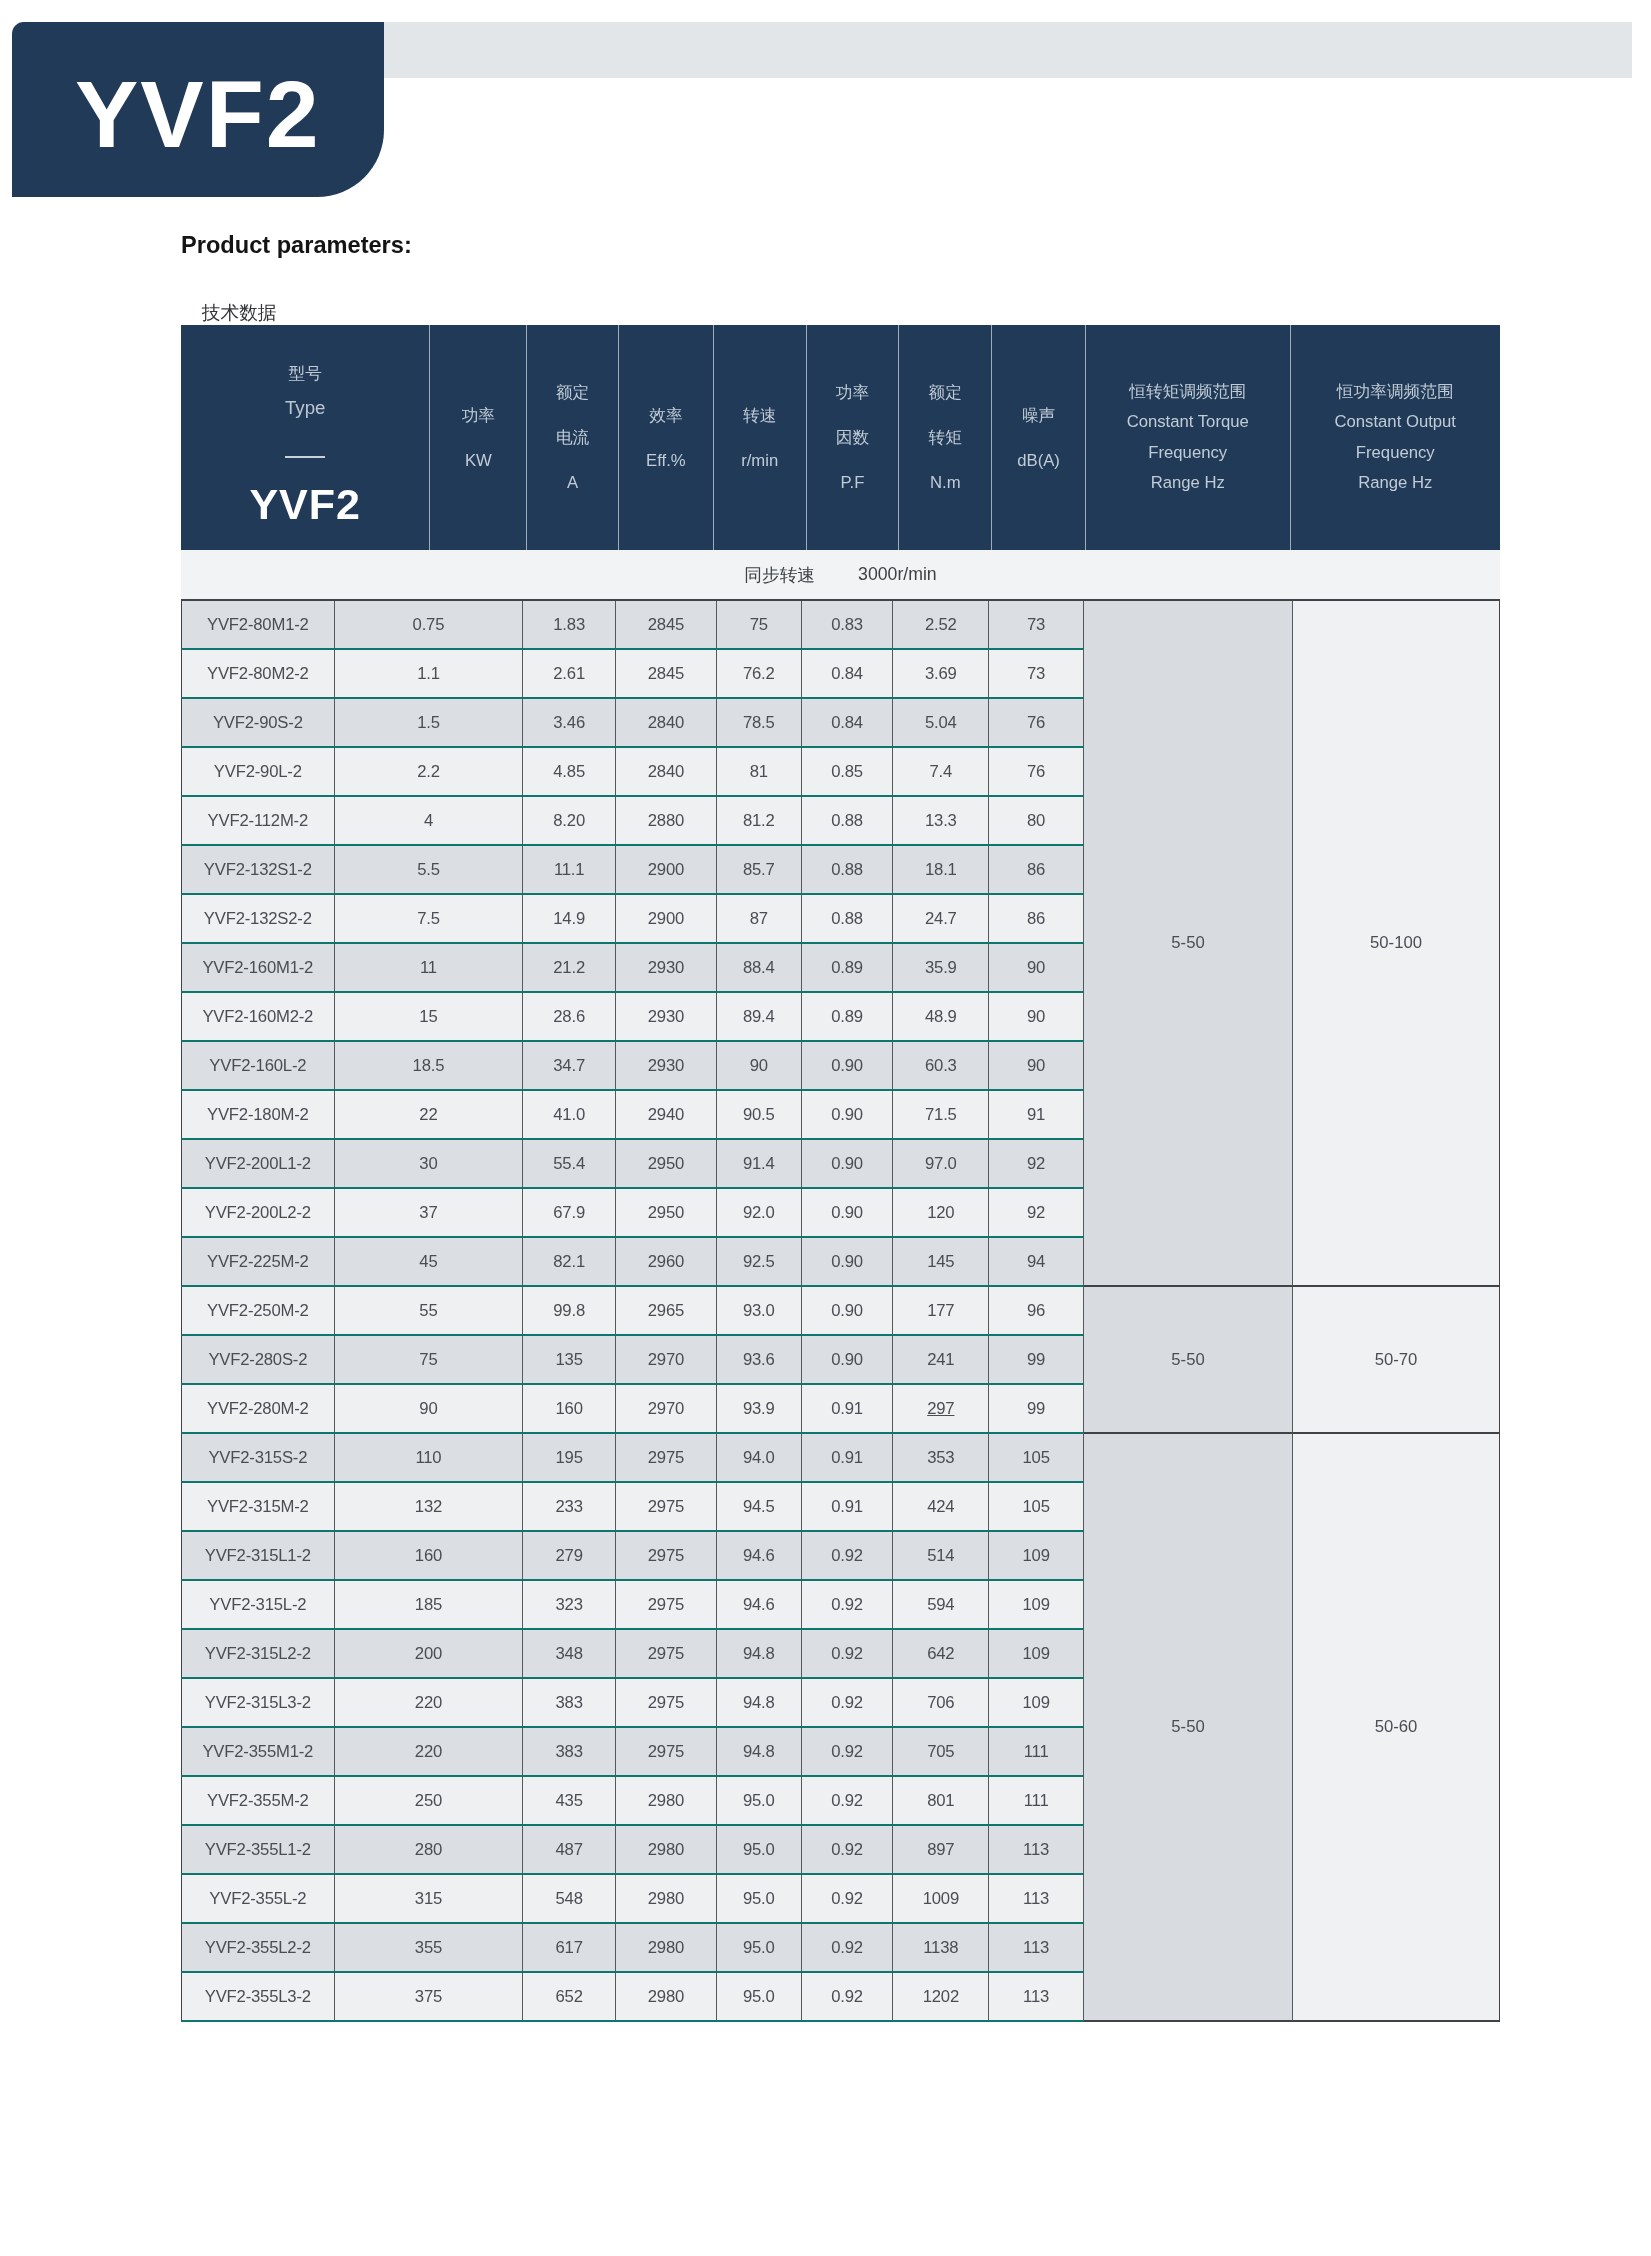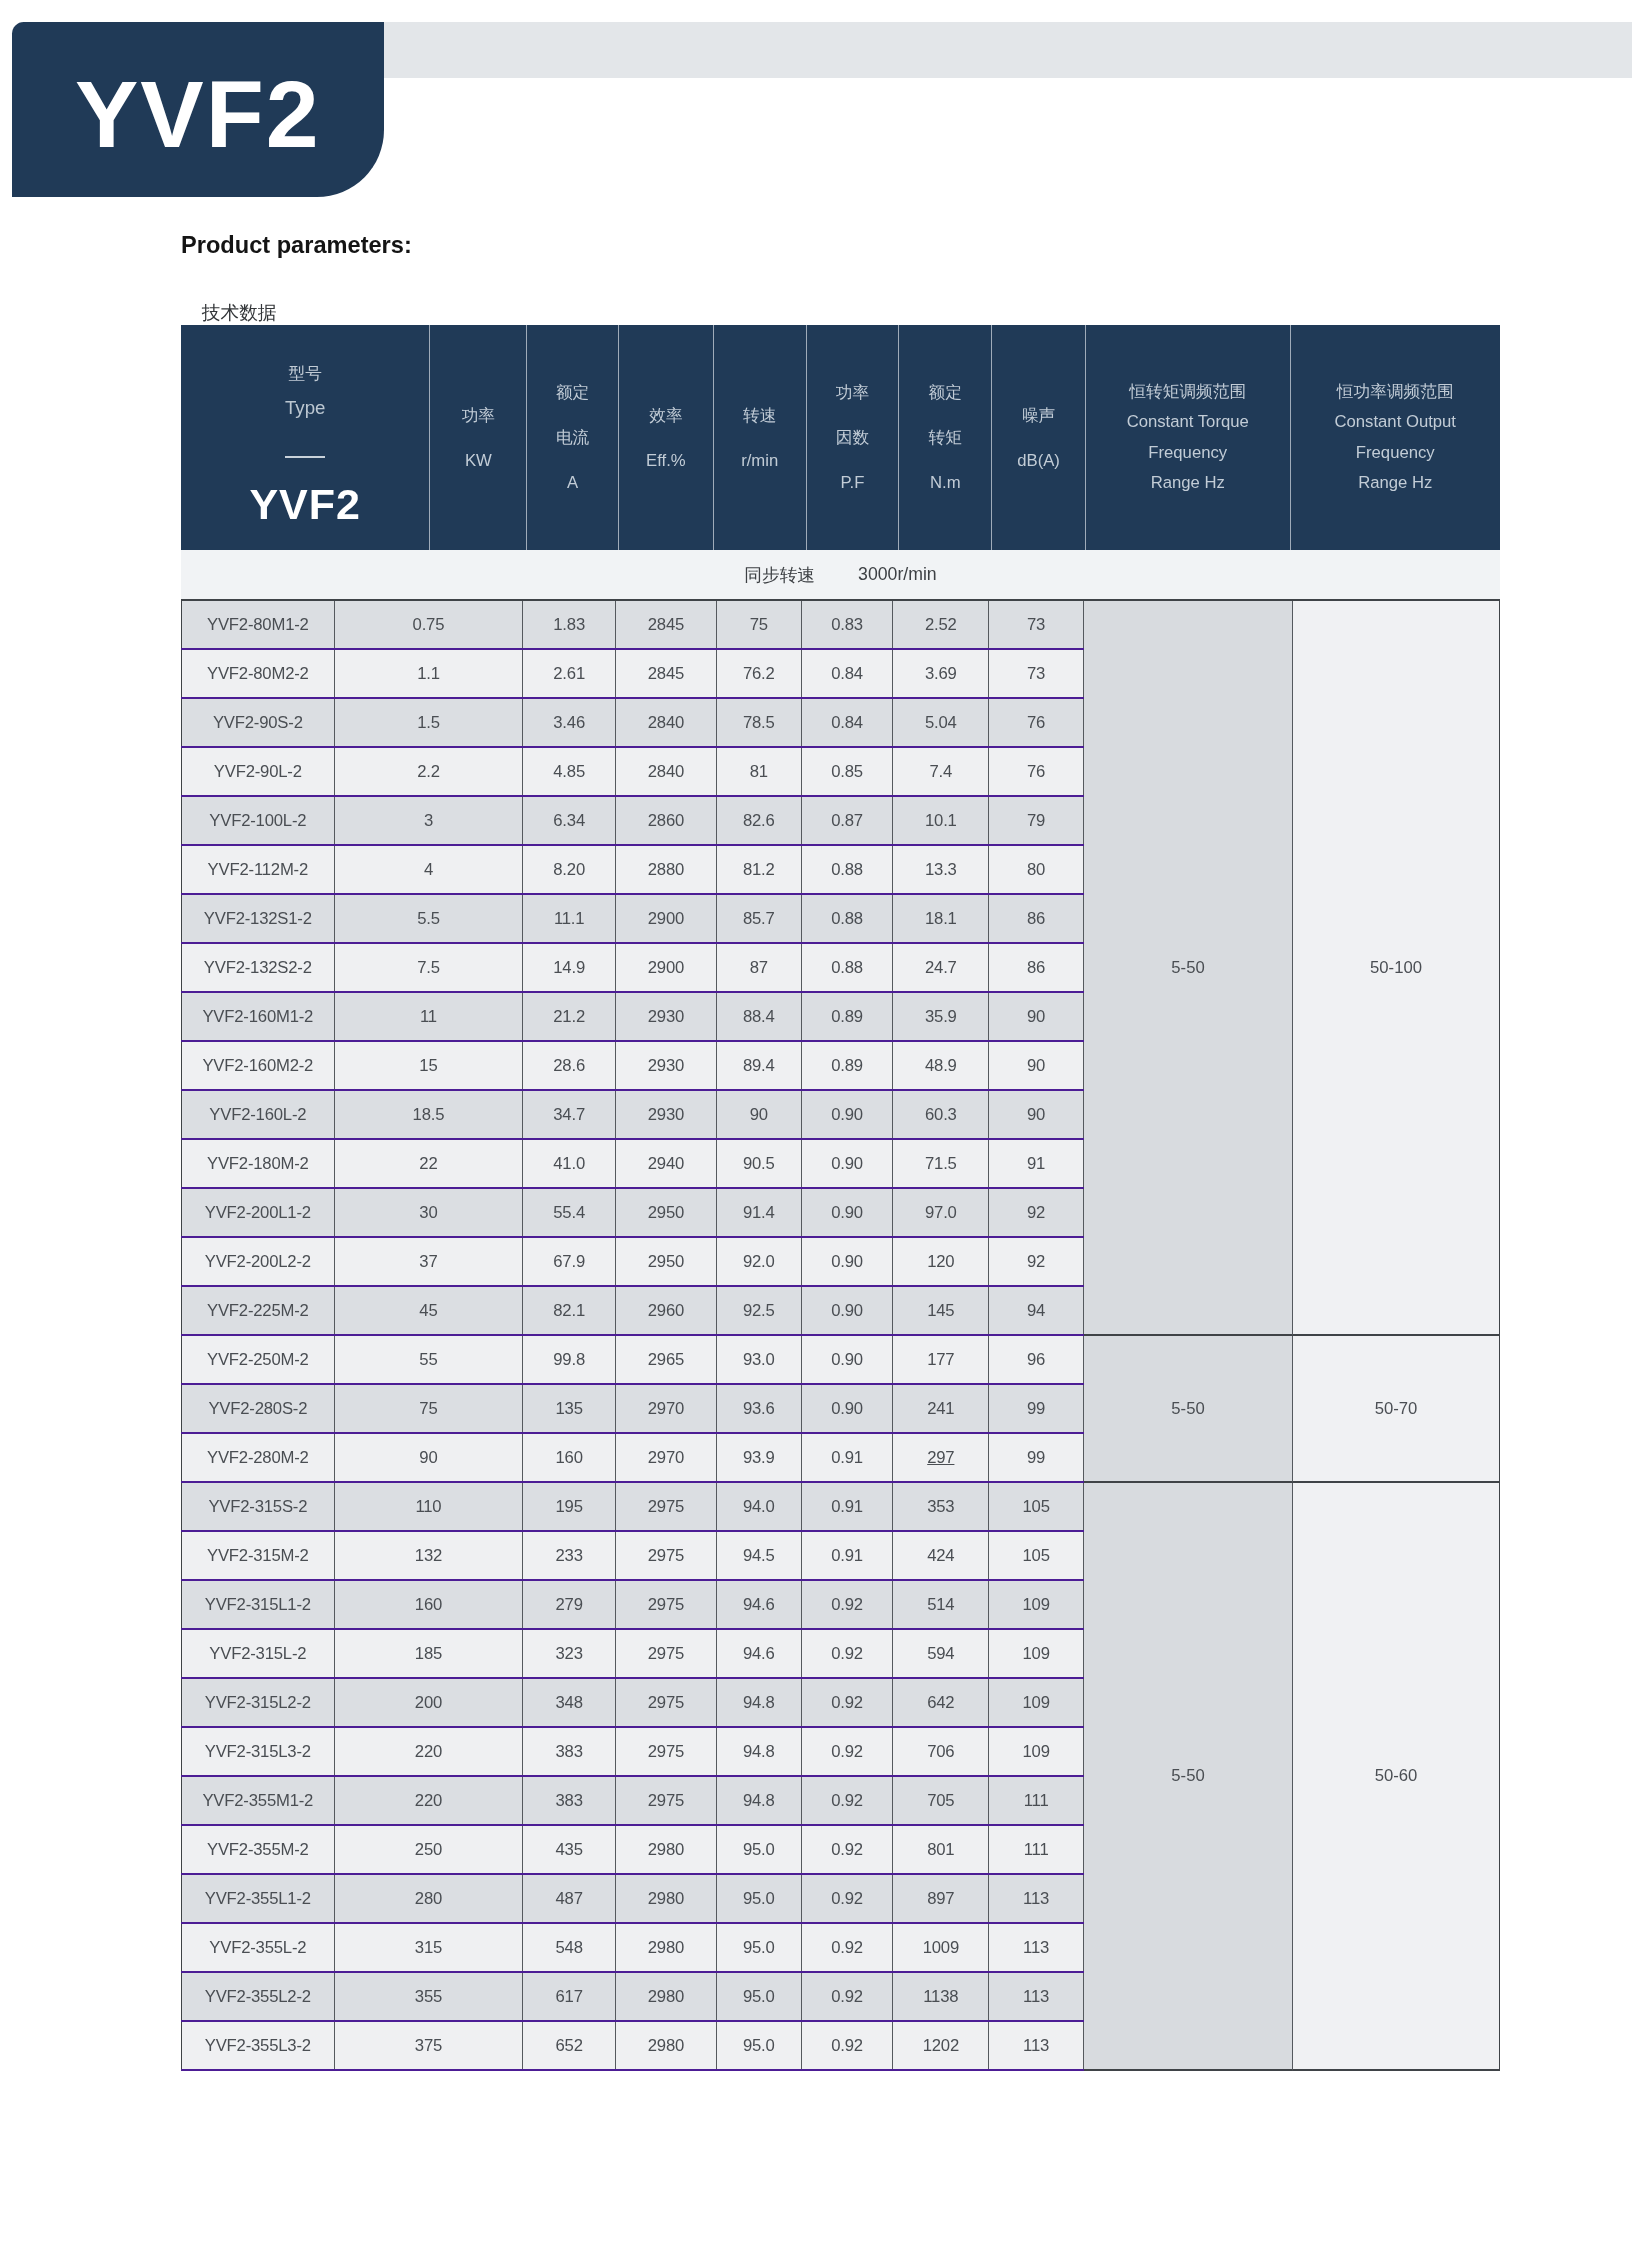--- a/index.html
+++ b/index.html
@@ -48,21 +48,21 @@
   .sync-row {
     width:1319px; height:51px; background:#f1f3f5;
     border-bottom:2px solid #3f4347;
     display:flex; align-items:center; justify-content:center; gap:43px;
     font-size:17.7px; color:#3d4044;
   }
 
   .tbody { width:1319px; }
   .group { display:flex; }
   .group-rows { width:903px; }
-  .row { display:flex; height:49px; border-bottom:2px solid #4c1d95; }
+  .row { display:flex; height:49px; border-bottom:2px solid #0f766e; }
   .row.dark { background:#dbdee2; }
   .row.light { background:#eff0f2; }
   .cell {
     display:flex; align-items:center; justify-content:center;
     font-size:16.7px; color:#4a4e53; border-right:1px solid #55595e;
     height:100%; letter-spacing:-0.2px;
   }
   .cell:first-child { border-left:1px solid #3f4347; }
   .merged {
     display:flex; align-items:center; justify-content:center;
@@ -186,30 +186,20 @@
             <div class="row light">
               <div class="cell" style="width: 154px;">YVF2-90L-2</div>
               <div class="cell" style="width: 189px;">2.2</div>
               <div class="cell" style="width: 93px;">4.85</div>
               <div class="cell" style="width: 101px;">2840</div>
               <div class="cell" style="width: 85px;">81</div>
               <div class="cell" style="width: 92px;">0.85</div>
               <div class="cell" style="width: 96px;">7.4</div>
               <div class="cell" style="width: 95px;">76</div>
             </div>
-            <div class="row dark">
-              <div class="cell" style="width: 154px;">YVF2-100L-2</div>
-              <div class="cell" style="width: 189px;">3</div>
-              <div class="cell" style="width: 93px;">6.34</div>
-              <div class="cell" style="width: 101px;">2860</div>
-              <div class="cell" style="width: 85px;">82.6</div>
-              <div class="cell" style="width: 92px;">0.87</div>
-              <div class="cell" style="width: 96px;">10.1</div>
-              <div class="cell" style="width: 95px;">79</div>
-            </div>
             <div class="row light">
               <div class="cell" style="width: 154px;">YVF2-112M-2</div>
               <div class="cell" style="width: 189px;">4</div>
               <div class="cell" style="width: 93px;">8.20</div>
               <div class="cell" style="width: 101px;">2880</div>
               <div class="cell" style="width: 85px;">81.2</div>
               <div class="cell" style="width: 92px;">0.88</div>
               <div class="cell" style="width: 96px;">13.3</div>
               <div class="cell" style="width: 95px;">80</div>
             </div>

